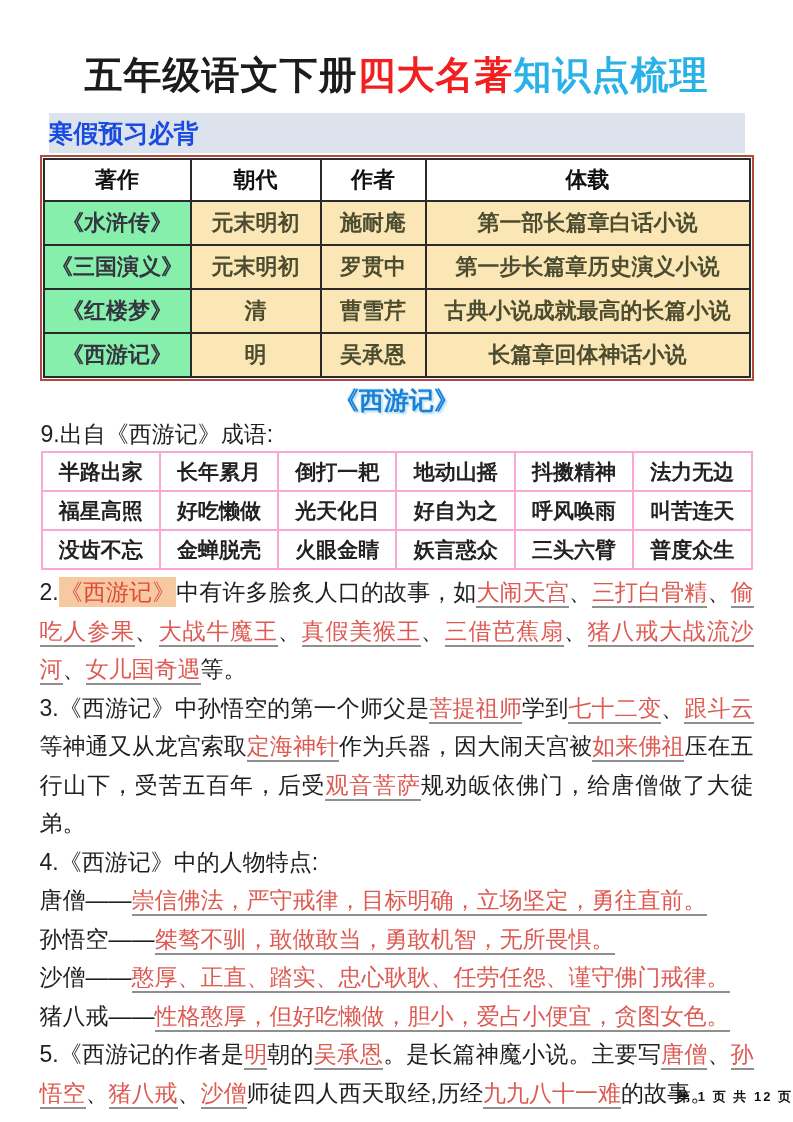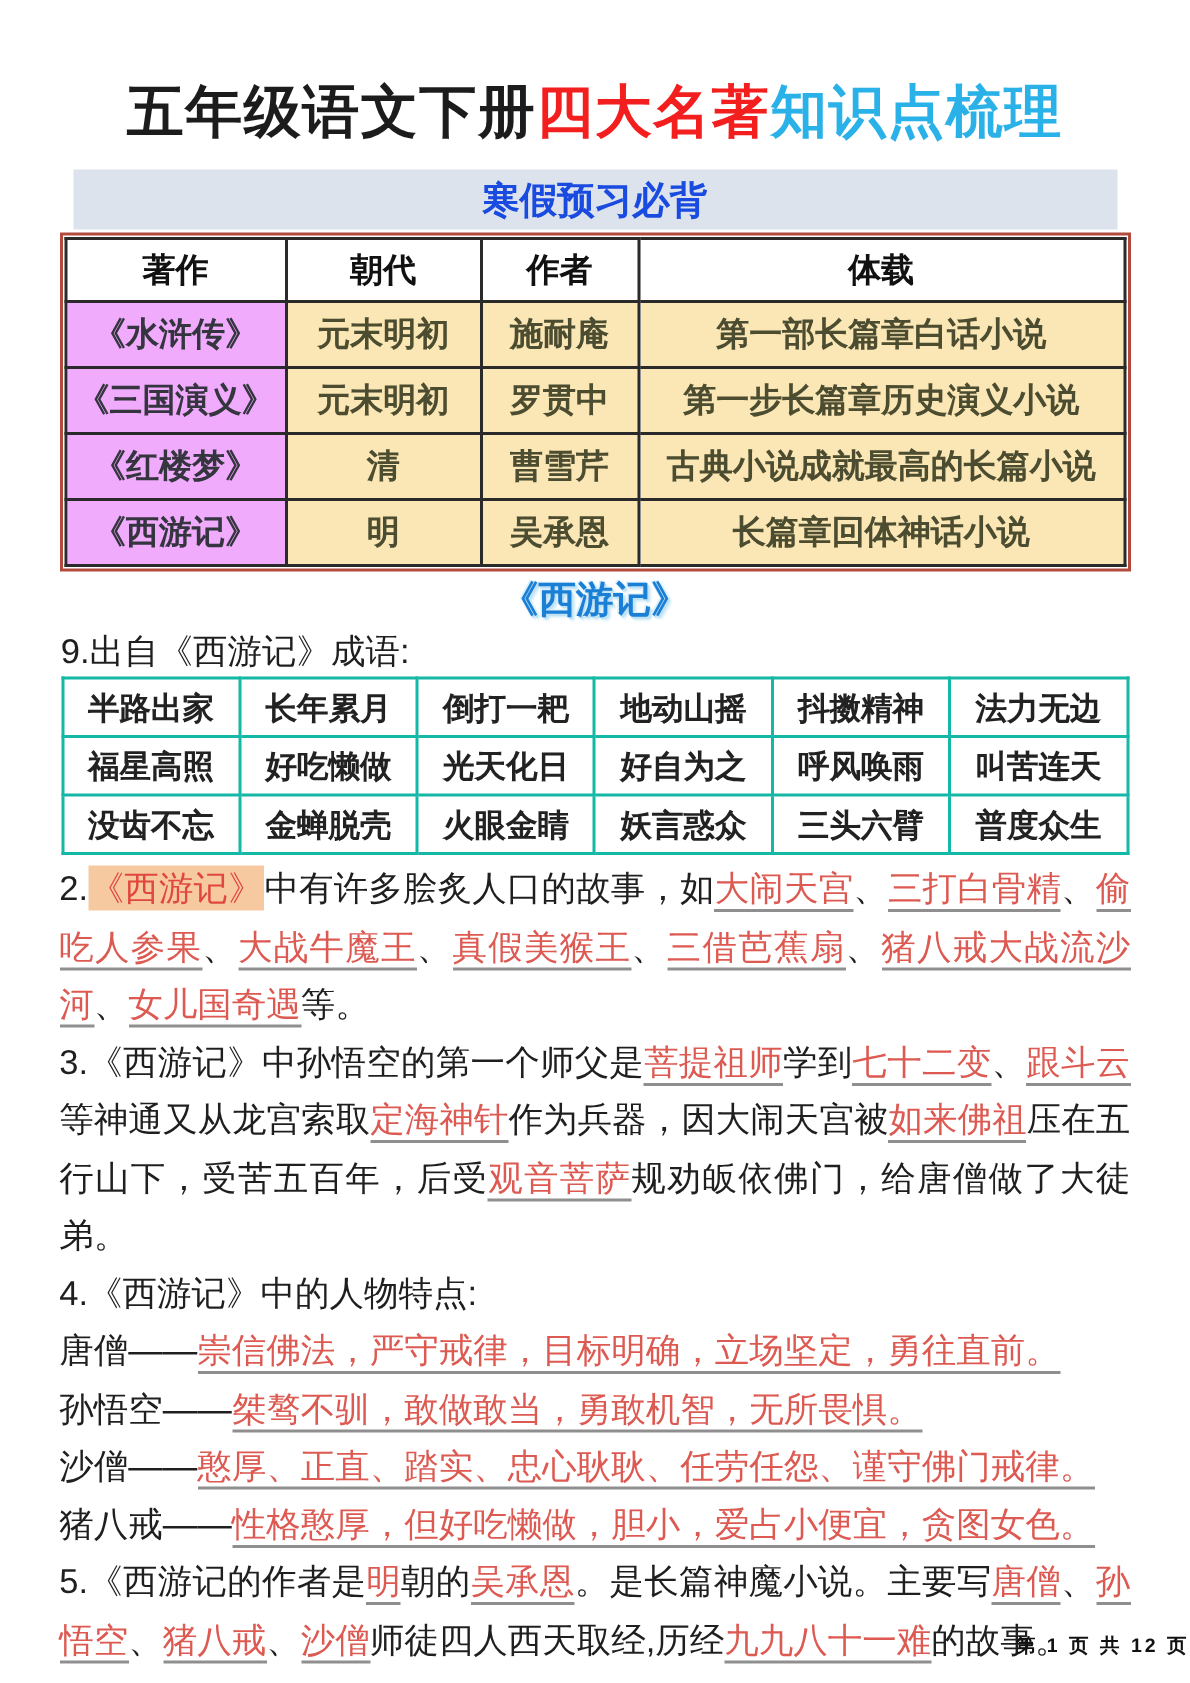--- a/index.html
+++ b/index.html
@@ -18,37 +18,37 @@
     font-size:38px; font-weight:bold; line-height:50px; letter-spacing:1px;
     white-space:nowrap;
   }
   .t-black { color:#1c1c1c; }
   .t-red   { color:#f31e1e; }
   .t-cyan  { color:#2ab2e8; }
 
   
   .subtitle-bar {
     width:696px; margin:13px auto 0;
-    background:#dce3ec; text-align:center; padding:4px 0 3px;
+    background:#dce3ec; padding:4px 0 3px;
   }
   .subtitle-text { color:#1a4be0; font-size:25px; font-weight:bold; }
 
   
   .novels-wrap {
     width:714px; margin:2px auto 0;
     border:2px solid #b24a3e; padding:1px; background:#fff;
   }
   table.novels { width:100%; border-collapse:collapse; table-layout:fixed;padding-left:16px; }
   table.novels th, table.novels td {
     border:2px solid #2a2a2a; text-align:center;
     font-weight:bold; padding:5px 2px; overflow:hidden; white-space:nowrap;
   }
   table.novels th { background:#ffffff; color:#111; font-size:22px; height:42px; }
   table.novels td { background:#fbe7b5; color:#4c4c30; font-size:22px; height:44px; }
-  table.novels td.col-title { background:#f0abfc; color:#35353f; }
+  table.novels td.col-title { background:#86efac; color:#35353f; }
   .c-book   { width:147px; }
   .c-dyn    { width:130px; }
   .c-author { width:105px; }
   .c-genre  { width:auto; }
 
   
   .section-title {
     margin-top:4px; text-align:center;
     font-size:25px; font-weight:bold; color:#1b7fd6; line-height:30px;
     text-shadow:1px 1px 0 #bfe3f5, -1px -1px 0 #d8eefb, 2px 2px 2px #bfe3f5;
@@ -58,21 +58,21 @@
   .intro-line {
     width:712px; margin:3px auto 0;
     font-size:23px; color:#1f1f1f; line-height:32px; font-weight:500;
   }
 
   
   table.idioms {
     width:712px; margin:1px auto 0; border-collapse:collapse; table-layout:fixed;
   }
   table.idioms td {
-    border:2px solid #14b8a6; text-align:center;
+    border:2px solid #f9a8d4; text-align:center;
     font-size:21px; font-weight:600; color:#222;
     height:39px; padding:2px 0; white-space:nowrap; overflow:hidden;
   }
 
   
   .content {
     width:714px; margin:3px auto 0;
     font-size:23px; line-height:38.5px; color:#1f1f1f;
     text-align:justify; font-weight:500;
   }

